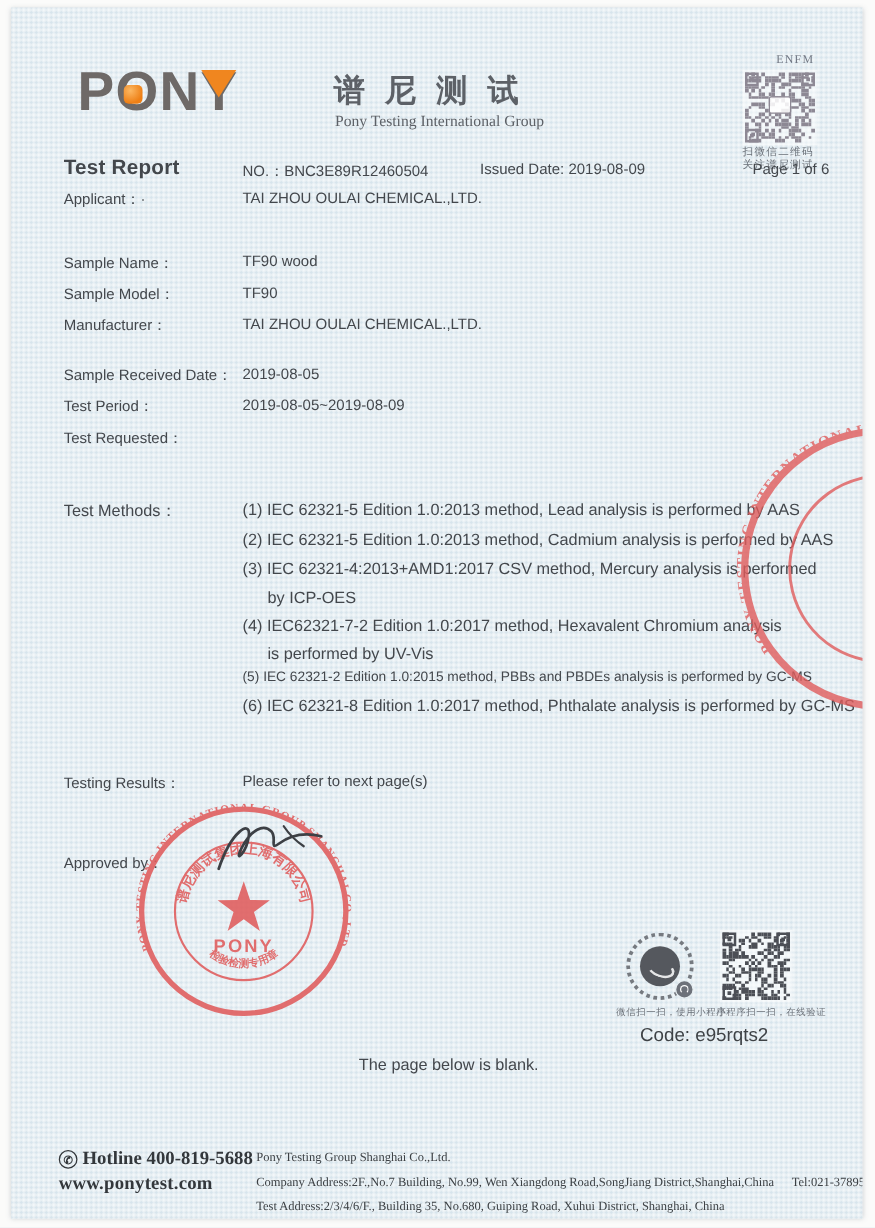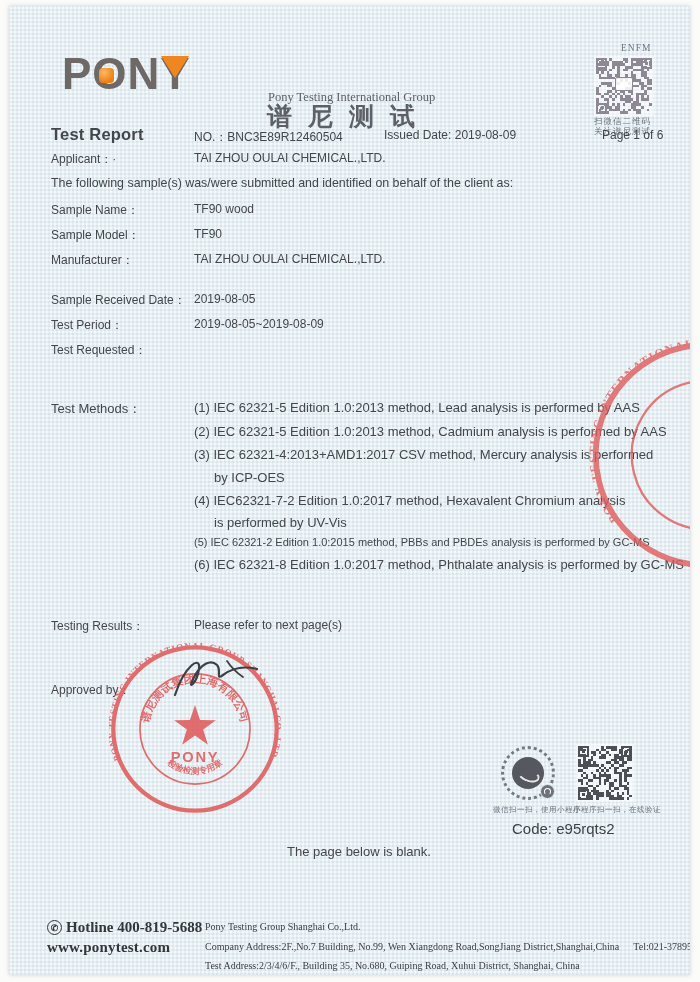--- a/index.html
+++ b/index.html
@@ -27,21 +27,21 @@
   }
   .o-dot{
     left:90px;top:62px;width:15px;height:15px;border-radius:4px;
     background:radial-gradient(circle at 35% 30%, #fcb863, #ee7f15 70%);
   }
   .y-tri{
     left:152px;top:50px;width:0;height:0;
     border-left:14px solid transparent;border-right:14px solid transparent;
     border-top:22px solid #f0861f;
   }
-  .cn-title{left:258px;top:50px;font-size:25px;font-weight:bold;color:#5d6167;letter-spacing:16px;white-space:nowrap;margin-top:44px;}
+  .cn-title{left:258px;top:50px;font-size:25px;font-weight:bold;color:#5d6167;letter-spacing:16px;white-space:nowrap;}
   .logo-sub{left:259px;top:84px;font-size:12.5px;color:#5d6167;font-family:"Liberation Serif",serif;}
   
   .enfm{left:612px;top:37px;font-size:9.5px;letter-spacing:1px;color:#707682;font-family:"Liberation Serif",serif;}
   .qr{display:grid;gap:0;}
   .qr i{display:block;}
   .qr i.f{background:currentColor;}
   .qr-top{left:585px;top:50px;width:56px;height:56px;color:#8d8894;background:rgba(255,255,255,.45);padding:2px;}
   .finder{position:absolute;width:11px;height:11px;border:2px solid currentColor;box-sizing:border-box;}
   .finder::after{content:"";position:absolute;inset:2px;background:currentColor;}
   .qr-center{position:absolute;left:21px;top:21px;width:16px;height:12px;background:rgba(255,255,255,.85);border:1px solid currentColor;border-radius:2px;}
@@ -544,21 +544,20 @@
     <span>NO.：</span><span>BNC3E89R12460504</span>
   </div>
   <div class="abs t" style="left:375px;top:122px;">
     <span>Issued Date:</span>&nbsp;<span>2019-08-09</span>
   </div>
   <div class="abs t" style="left:593px;top:122px;">Page 1 of 6</div>
 
   <div class="abs t lbl" style="top:145px;">Applicant：·</div>
   <div class="abs t val" style="top:145px;">TAI ZHOU OULAI CHEMICAL.,LTD.</div>
 
-  <div class="abs t" style="left:42px;top:170px;font-size:12.4px;">The following sample(s) was/were submitted and identified on behalf of the client as:</div>
 
   <div class="abs t lbl" style="top:196px;">Sample Name：</div>
   <div class="abs t val" style="top:196px;">TF90 wood</div>
   <div class="abs t lbl" style="top:221px;">Sample Model：</div>
   <div class="abs t val" style="top:221px;">TF90</div>
   <div class="abs t lbl" style="top:246px;">Manufacturer：</div>
   <div class="abs t val" style="top:246px;">TAI ZHOU OULAI CHEMICAL.,LTD.</div>
 
   <div class="abs t lbl" style="top:286px;">Sample Received Date：</div>
   <div class="abs t val" style="top:286px;">2019-08-05</div>

